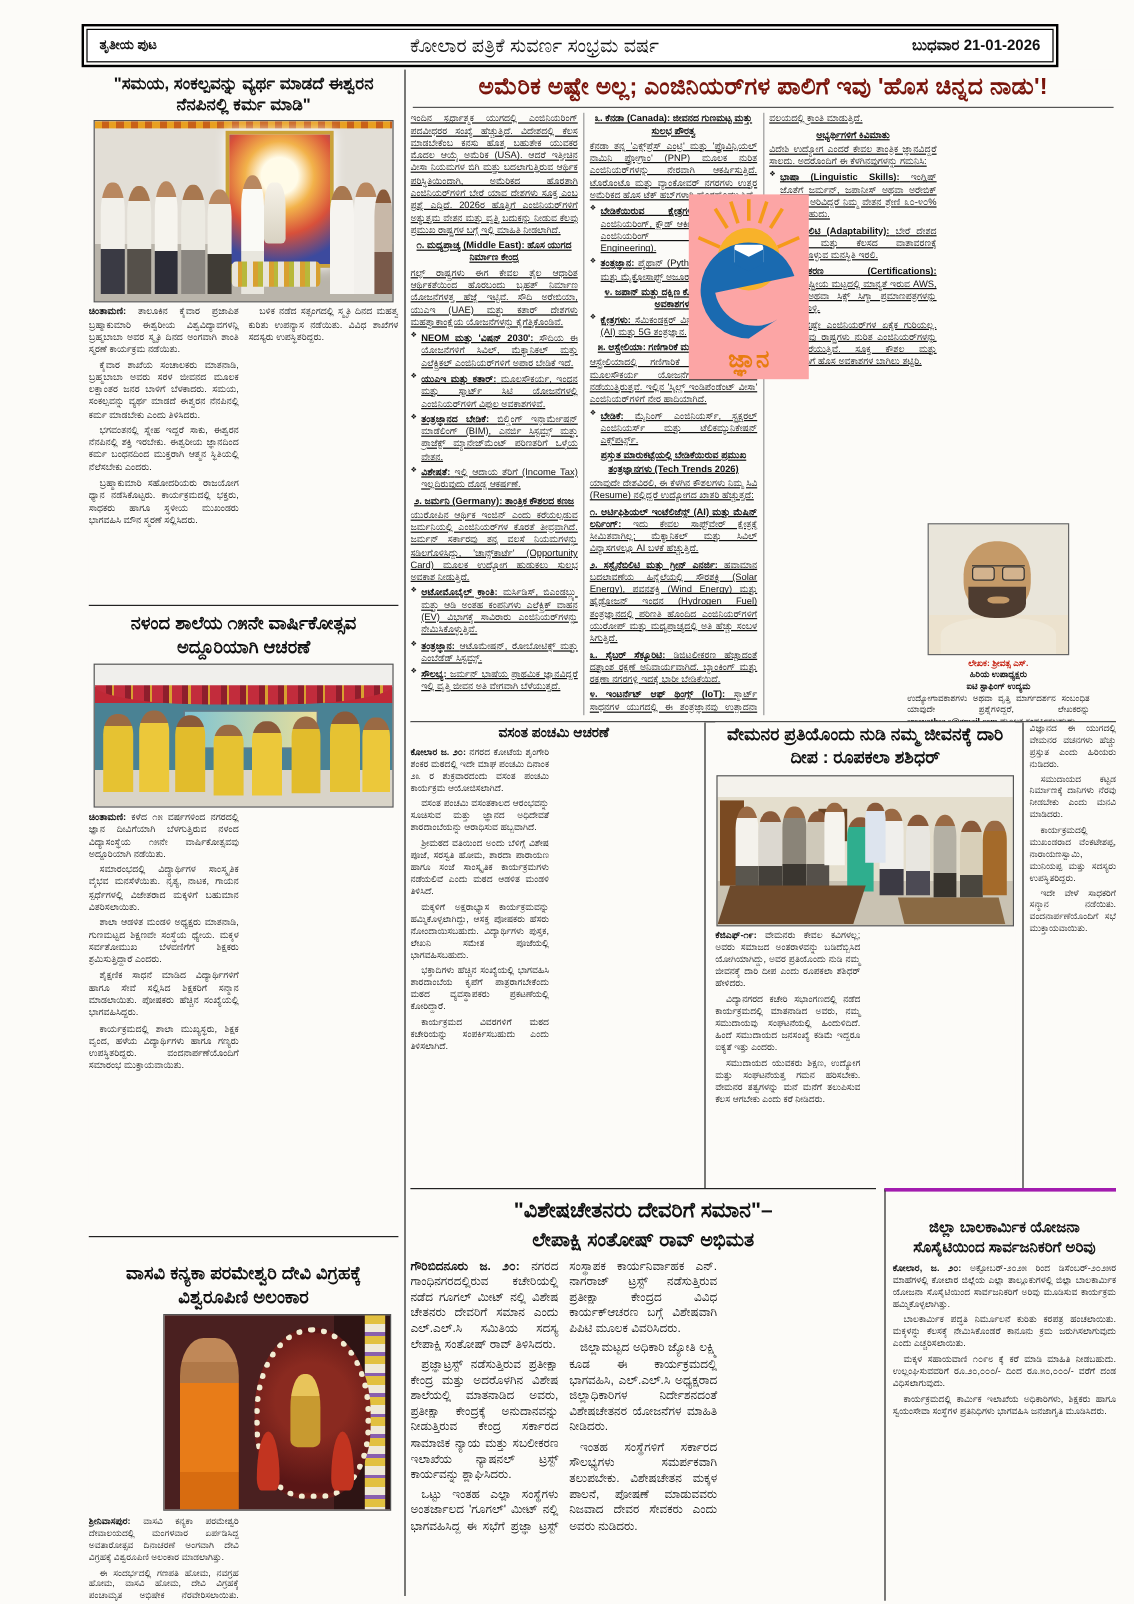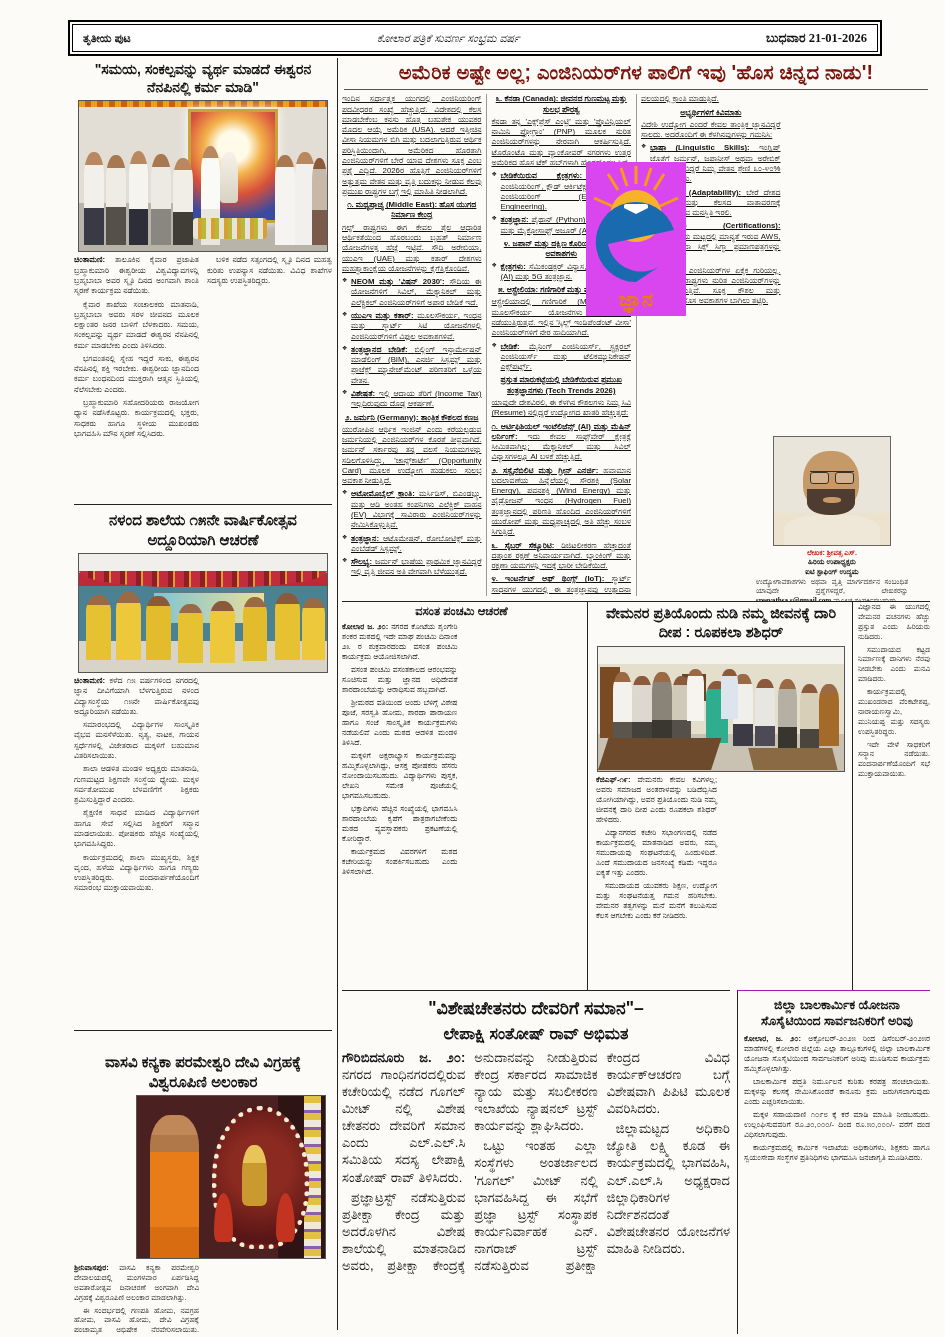--- a/index.html
+++ b/index.html
@@ -1,22 +1,22 @@
 <!DOCTYPE html>
 <html><head>
 <meta charset="utf-8">
 <style>
   html,body{margin:0;padding:0;background:#e9e7e2;}
   #page{position:relative;width:945px;height:1337px;background:#fcfbf8;margin:0 auto;
         font-family:"Liberation Sans","DejaVu Sans",sans-serif;color:#111;overflow:hidden;}
   
   #masthead{position:absolute;left:72px;top:24px;width:806px;height:28px;border:1px solid #000;outline:2px solid #000;outline-offset:2px;display:flex;align-items:center;justify-content:space-between;padding:0 10px;box-sizing:border-box;background:#fff;}
   #masthead .m-left{font-weight:bold;font-size:11px;}
-  #masthead .m-center{font-size:11px;font-style:italic;}
-  #masthead .m-right{font-weight:bold;font-size:12.5px;font-family:Liberation Serif, serif;}
+  #masthead .m-center{font-size:16px;}
+  #masthead .m-right{font-weight:bold;font-size:12.5px;}
   
   .art{position:absolute;box-sizing:border-box;overflow:hidden;background:#fcfbf8;}
   .hl{font-weight:bold;text-align:center;line-height:1.3;margin:2px 2px 4px;}
   .body{ text-align:justify;font-size:7.8px;line-height:1.32;column-fill:auto;}
   .body p{margin:0 0 3px;text-indent:9px;}
   .body p.nofirst{text-indent:0;}
   .dl{font-weight:bold;}
   .sh{font-weight:bold;text-align:center;text-indent:0 !important;margin:3px 0 2px !important;}
   .bl{text-indent:0 !important;padding-left:9px;position:relative;}
   .bl::before{content:"❖";position:absolute;left:0;top:0;font-size:6px;}
@@ -54,40 +54,40 @@
   #authorphoto{position:relative;width:116px;height:108px;margin:0 auto 2px;border:1px solid #666;background:linear-gradient(#e9e5da 0 70%,#ece2ce 70% 100%);overflow:hidden;}
   #authorphoto .face{position:absolute;left:29px;top:14px;width:56px;height:60px;background:#c59a68;border-radius:46% 46% 42% 42%;}
   #authorphoto .beard{position:absolute;left:33px;top:52px;width:48px;height:26px;background:#4e3c30;border-radius:0 0 46% 46%;}
   #authorphoto .mouth{position:absolute;left:49px;top:60px;width:18px;height:6px;background:#c59a68;border-radius:40%;}
   #authorphoto .glasses{position:absolute;left:36px;top:34px;width:44px;height:11px;border-top:1px solid #333;}
   #authorphoto .glasses i{position:absolute;top:0;width:17px;height:10px;border:1px solid #333;border-radius:3px;background:rgba(255,255,255,.25);}
   #authorphoto .glasses i.r{right:0;} #authorphoto .glasses i.l{left:0;}
   #authorphoto .shirt{position:absolute;left:10px;bottom:-4px;width:96px;height:34px;background:#efe8d8;border-radius:40% 40% 0 0;}
   .aname{color:#c41e0e;font-weight:bold;}
   
-  #logo{position:absolute;left:244px;top:104px;width:100px;height:154px;background:#d946ef;display:flex;align-items:center;justify-content:center;}
+  #logo{position:absolute;left:232px;top:104px;width:100px;height:154px;background:#fca5a5;display:flex;align-items:center;justify-content:center;}
   
   #main-art .hl{color:#7a150c;font-size:19.5px;letter-spacing:.2px;border-bottom:1px solid #555;padding-bottom:4px;}
   #main-art .body{columns:4;column-gap:10px;column-rule:1px solid #999;height:502px;text-decoration:underline;}
   
   #karma .hl{font-size:14px;}
   #karma .body{columns:2;column-gap:8px;height:202px;}
   #nalanda .hl{font-size:15px;}
   #nalanda .body{columns:2;column-gap:8px;height:300px;}
   #vasavi .hl{font-size:15px;}
   #vasavi .body{columns:2;column-gap:8px;height:104px;font-size:7.5px;}
   
   #vasanta .hl{font-size:11.5px;margin-bottom:3px;}
   #vasanta .body{columns:2;column-gap:8px;height:356px;font-size:7.6px;}
   #vemana .hl{font-size:14.5px;}
   #vemana .body{columns:2;column-gap:8px;height:196px;font-size:7.6px;}
   #vemana-cont .body{height:382px;font-size:7.5px;}
   
   #lepakshi .hl1{font-size:17.5px;} #lepakshi .hl2{font-size:16px;}
-  #lepakshi .body{columns:3;column-gap:9px;height:238px;font-size:13px;}
+  #lepakshi .body{columns:3;column-gap:9px;height:238px;font-size:10px;}
   #child .hl{font-size:12.5px;}
   #child .body{height:268px;font-size:7.6px;}
   .email{font-weight:bold;font-family:"Liberation Serif",serif;}
 </style>
 </head>
 <body>
 
 <div id="page">
 
   <div id="masthead">
@@ -184,21 +184,21 @@
       <p class="bl"><span class="bb">ತಂತ್ರಜ್ಞಾನ:</span> <span>ಪೈಥಾನ್ (Python), ಜಾವಾ (Java) ಮತ್ತು ಮೈಕ್ರೋಸಾಫ್ಟ್ ಅಜೂರ್ (Azure).</span></p>
       <p class="sh">೪. ಜಪಾನ್ ಮತ್ತು ದಕ್ಷಿಣ ಕೊರಿಯಾ: ಹೈ-ಟೆಕ್ ಅವಕಾಶಗಳು</p>
       <p class="bl"><span class="bb">ಕ್ಷೇತ್ರಗಳು:</span> <span>ಸೆಮಿಕಂಡಕ್ಟರ್ ವಿನ್ಯಾಸ, ಕೃತಕ ಬುದ್ಧಿಮತ್ತೆ (AI) ಮತ್ತು 5G ತಂತ್ರಜ್ಞಾನ.</span></p>
       <p class="sh">೫. ಆಸ್ಟ್ರೇಲಿಯಾ: ಗಣಿಗಾರಿಕೆ ಮತ್ತು ಮೂಲಸೌಕರ್ಯ</p>
       <p class="nofirst">ಆಸ್ಟ್ರೇಲಿಯಾದಲ್ಲಿ ಗಣಿಗಾರಿಕೆ (Mining) ಮತ್ತು ಮೂಲಸೌಕರ್ಯ ಯೋಜನೆಗಳು ನಿರಂತರವಾಗಿ ನಡೆಯುತ್ತಿರುತ್ತವೆ. ಇಲ್ಲಿನ 'ಸ್ಕಿಲ್ಡ್ ಇಂಡಿಪೆಂಡೆಂಟ್ ವೀಸಾ' ಎಂಜಿನಿಯರ್‌ಗಳಿಗೆ ನೇರ ಹಾದಿಯಾಗಿದೆ.</p>
       <p class="bl"><span class="bb">ಬೇಡಿಕೆ:</span> <span>ಮೈನಿಂಗ್ ಎಂಜಿನಿಯರ್ಸ್, ಸ್ಟ್ರಕ್ಚರಲ್ ಎಂಜಿನಿಯರ್ಸ್ ಮತ್ತು ಟೆಲಿಕಮ್ಯುನಿಕೇಷನ್ ಎಕ್ಸ್‌ಪರ್ಟ್ಸ್.</span></p>
       <p class="sh">ಪ್ರಸ್ತುತ ಮಾರುಕಟ್ಟೆಯಲ್ಲಿ ಬೇಡಿಕೆಯಿರುವ ಪ್ರಮುಖ ತಂತ್ರಜ್ಞಾನಗಳು (Tech Trends 2026)</p>
       <p class="nofirst">ಯಾವುದೇ ದೇಶವಿರಲಿ, ಈ ಕೆಳಗಿನ ಕೌಶಲಗಳು ನಿಮ್ಮ ಸಿವಿ (Resume) ನಲ್ಲಿದ್ದರೆ ಉದ್ಯೋಗದ ಖಾತರಿ ಹೆಚ್ಚುತ್ತದೆ:</p>
       <p class="nb"><span class="bb">೧. ಆರ್ಟಿಫಿಶಿಯಲ್ ಇಂಟೆಲಿಜೆನ್ಸ್ (AI) ಮತ್ತು ಮೆಷಿನ್ ಲರ್ನಿಂಗ್:</span> <span>ಇದು ಕೇವಲ ಸಾಫ್ಟ್‌ವೇರ್ ಕ್ಷೇತ್ರಕ್ಕೆ ಸೀಮಿತವಾಗಿಲ್ಲ; ಮೆಕ್ಯಾನಿಕಲ್ ಮತ್ತು ಸಿವಿಲ್ ವಿನ್ಯಾಸಗಳಲ್ಲೂ AI ಬಳಕೆ ಹೆಚ್ಚುತ್ತಿದೆ.</span></p>
       <p class="nb"><span class="bb">೨. ಸಸ್ಟೈನೆಬಿಲಿಟಿ ಮತ್ತು ಗ್ರೀನ್ ಎನರ್ಜಿ:</span> <span>ಹವಾಮಾನ ಬದಲಾವಣೆಯ ಹಿನ್ನೆಲೆಯಲ್ಲಿ ಸೌರಶಕ್ತಿ (Solar Energy), ಪವನಶಕ್ತಿ (Wind Energy) ಮತ್ತು ಹೈಡ್ರೋಜನ್ ಇಂಧನ (Hydrogen Fuel) ತಂತ್ರಜ್ಞಾನದಲ್ಲಿ ಪರಿಣತಿ ಹೊಂದಿದ ಎಂಜಿನಿಯರ್‌ಗಳಿಗೆ ಯುರೋಪ್ ಮತ್ತು ಮಧ್ಯಪ್ರಾಚ್ಯದಲ್ಲಿ ಅತಿ ಹೆಚ್ಚು ಸಂಬಳ ಸಿಗುತ್ತಿದೆ.</span></p>
-      <p class="nb"><span class="bb">೩. ಸೈಬರ್ ಸೆಕ್ಯೂರಿಟಿ:</span> <span>ಡಿಜಿಟಲೀಕರಣ ಹೆಚ್ಚಾದಂತೆ ದತ್ತಾಂಶ ರಕ್ಷಣೆ ಅನಿವಾರ್ಯವಾಗಿದೆ. ಬ್ಯಾಂಕಿಂಗ್ ಮತ್ತು ರಕ್ಷಣಾ ಯಮಗಳನ್ಲಿ ಇದಕ್ಕೆ ಭಾರೀ ಬೇಡಿಕೆಯಿದೆ.</span></p>
+      <p class="nb"><span class="bb">೩. ಸೈಬರ್ ಸೆಕ್ಯೂರಿಟಿ:</span> <span>ಡಿಜಿಟಲೀಕರಣ ಹೆಚ್ಚಾದಂತೆ ದತ್ತಾಂಶ ರಕ್ಷಣೆ ಅನಿವಾರ್ಯವಾಗಿದೆ. ಬ್ಯಾಂಕಿಂಗ್ ಮತ್ತು ರಕ್ಷಣಾ ನಗರಗಳ್ಲಿ ಇದಕ್ಕೆ ಭಾರೀ ಬೇಡಿಕೆಯಿದೆ.</span></p>
       <p class="nb"><span class="bb">೪. ಇಂಟರ್ನೆಟ್ ಆಫ್ ಥಿಂಗ್ಸ್ (IoT):</span> <span>ಸ್ಮಾರ್ಟ್ ಸಾಧನಗಳ ಯುಗದಲ್ಲಿ ಈ ತಂತ್ರಜ್ಞಾನವು ಉತ್ಪಾದನಾ ವಲಯದಲ್ಲಿ ಕ್ರಾಂತಿ ಮಾಡುತ್ತಿದೆ.</span></p>
       <p class="sh">ಅಭ್ಯರ್ಥಿಗಳಿಗೆ ಕಿವಿಮಾತು</p>
       <p class="nofirst">ವಿದೇಶಿ ಉದ್ಯೋಗ ಎಂದರೆ ಕೇವಲ ತಾಂತ್ರಿಕ ಜ್ಞಾನವಿದ್ದರೆ ಸಾಲದು. ಅದರೊಂದಿಗೆ ಈ ಕೆಳಗಿನವುಗಳನ್ನು ಗಮನಿಸಿ:</p>
       <p class="bl"><span class="bb">ಭಾಷಾ (Linguistic Skills):</span> <span>ಇಂಗ್ಲಿಷ್ ಜೊತೆಗೆ ಜರ್ಮನ್, ಜಪಾನೀಸ್ ಅಥವಾ ಅರೇಬಿಕ್ ಭಾಷೆಯ ಅರಿವಿದ್ದರೆ ನಿಮ್ಮ ವೇತನ ಶ್ರೇಣಿ ೩೦-೪೦% ಹೆಚ್ಚಾಗಬಹುದು.</span></p>
       <p class="bl"><span class="bb">ಅದಾಪ್ಟಬಿಲಿಟಿ (Adaptability):</span> <span>ಬೇರೆ ದೇಶದ ಸಂಸ್ಕೃತಿ ಮತ್ತು ಕೆಲಸದ ವಾತಾವರಣಕ್ಕೆ ಹೊಂದಿಕೊಳ್ಳುವ ಮನಸ್ಥಿತಿ ಇರಲಿ.</span></p>
       <p class="bl"><span class="bb">ಪ್ರಮಾಣೀಕರಣ (Certifications):</span> <span>ಅಂತರರಾಷ್ಟ್ರೀಯ ಮಟ್ಟದಲ್ಲಿ ಮಾನ್ಯತೆ ಇರುವ AWS, PMP ಅಥವಾ ಸಿಕ್ಸ್ ಸಿಗ್ಮಾ ಪ್ರಮಾಣಪತ್ರಗಳನ್ನು ಪಡೆದುಕೊಳ್ಳಿ.</span></p>
       <p>ಅಮೆರಿಕವಷ್ಟೇ ಎಂಜಿನಿಯರ್‌ಗಳ ಏಕೈಕ ಗುರಿಯಲ್ಲ. ಜಗತ್ತಿನ ಹಲವು ರಾಷ್ಟ್ರಗಳು ನುರಿತ ಎಂಜಿನಿಯರ್‌ಗಳನ್ನು ಕೈಬೀಸಿ ಕರೆಯುತ್ತಿವೆ. ಸೂಕ್ತ ಕೌಶಲ ಮತ್ತು ಸಿದ್ಧತೆಯೊಂದಿಗೆ ಹೊಸ ಅವಕಾಶಗಳ ಬಾಗಿಲು ತಟ್ಟಿರಿ.</p>
     </div>
 
     <div id="logo">
@@ -295,21 +295,21 @@
     <div class="hl hl2">ಲೇಪಾಕ್ಷಿ ಸಂತೋಷ್ ರಾವ್ ಅಭಿಮತ</div>
     <div class="body">
       <p class="nofirst"><span class="dl">ಗೌರಿಬಿದನೂರು ಜ. ೨೦:</span> <span>ನಗರದ ಗಾಂಧಿನಗರದಲ್ಲಿರುವ ಕಚೇರಿಯಲ್ಲಿ ನಡೆದ ಗೂಗಲ್ ಮೀಟ್ ನಲ್ಲಿ ವಿಶೇಷ ಚೇತನರು ದೇವರಿಗೆ ಸಮಾನ ಎಂದು ಎಲ್.ಎಲ್.ಸಿ ಸಮಿತಿಯ ಸದಸ್ಯ ಲೇಪಾಕ್ಷಿ ಸಂತೋಷ್ ರಾವ್ ತಿಳಿಸಿದರು.</span></p>
       <p>ಪ್ರಜ್ಞಾಟ್ರಸ್ಟ್ ನಡೆಸುತ್ತಿರುವ ಪ್ರತೀಕ್ಷಾ ಕೇಂದ್ರ ಮತ್ತು ಅದರೊಳಗಿನ ವಿಶೇಷ ಶಾಲೆಯಲ್ಲಿ ಮಾತನಾಡಿದ ಅವರು, ಪ್ರತೀಕ್ಷಾ ಕೇಂದ್ರಕ್ಕೆ ಅನುದಾನವನ್ನು ನೀಡುತ್ತಿರುವ ಕೇಂದ್ರ ಸರ್ಕಾರದ ಸಾಮಾಜಿಕ ನ್ಯಾಯ ಮತ್ತು ಸಬಲೀಕರಣ ಇಲಾಖೆಯ ನ್ಯಾಷನಲ್ ಟ್ರಸ್ಟ್ ಕಾರ್ಯವನ್ನು ಶ್ಲಾಘಿಸಿದರು.</p>
       <p>ಒಟ್ಟು ಇಂತಹ ಎಲ್ಲಾ ಸಂಸ್ಥೆಗಳು ಅಂತರ್ಜಾಲದ 'ಗೂಗಲ್' ಮೀಟ್ ನಲ್ಲಿ ಭಾಗವಹಿಸಿದ್ದ ಈ ಸಭೆಗೆ ಪ್ರಜ್ಞಾ ಟ್ರಸ್ಟ್ ಸಂಸ್ಥಾಪಕ ಕಾರ್ಯನಿರ್ವಾಹಕ ಎನ್. ನಾಗರಾಜ್ ಟ್ರಸ್ಟ್ ನಡೆಸುತ್ತಿರುವ ಪ್ರತೀಕ್ಷಾ ಕೇಂದ್ರದ ವಿವಿಧ ಕಾರ್ಯಕ್ಆಚರಣ ಬಗ್ಗೆ ವಿಶೇಷವಾಗಿ ಪಿಪಿಟಿ ಮೂಲಕ ವಿವರಿಸಿದರು.</p>
       <p>ಜಿಲ್ಲಾಮಟ್ಟದ ಅಧಿಕಾರಿ ಜ್ಯೋತಿ ಲಕ್ಷ್ಮಿ ಕೂಡ ಈ ಕಾರ್ಯಕ್ರಮದಲ್ಲಿ ಭಾಗವಹಿಸಿ, ಎಲ್.ಎಲ್.ಸಿ ಅಧ್ಯಕ್ಷರಾದ ಜಿಲ್ಲಾಧಿಕಾರಿಗಳ ನಿರ್ದೇಶನದಂತೆ ವಿಶೇಷಚೇತನರ ಯೋಜನೆಗಳ ಮಾಹಿತಿ ನೀಡಿದರು.</p>
       <p>ಇಂತಹ ಸಂಸ್ಥೆಗಳಿಗೆ ಸರ್ಕಾರದ ಸೌಲಭ್ಯಗಳು ಸಮರ್ಪಕವಾಗಿ ತಲುಪಬೇಕು. ವಿಶೇಷಚೇತನ ಮಕ್ಕಳ ಪಾಲನೆ, ಪೋಷಣೆ ಮಾಡುವವರು ನಿಜವಾದ ದೇವರ ಸೇವಕರು ಎಂದು ಅವರು ನುಡಿದರು.</p>
     </div>
   </div>
 
-  <div class="art" id="child" style="left:737px;top:990px;width:193px;height:344px;border-top:1px solid #a21caf;border-left:1px solid #222;padding:4px 0 0 6px;">
+  <div class="art" id="child" style="left:737px;top:990px;width:193px;height:344px;border-top:3px solid #a21caf;border-left:1px solid #222;padding:20px 0 0 6px;">
     <div class="hl">ಜಿಲ್ಲಾ ಬಾಲಕಾರ್ಮಿಕ ಯೋಜನಾ ಸೊಸೈಟಿಯಿಂದ ಸಾರ್ವಜನಿಕರಿಗೆ ಅರಿವು</div>
     <div class="body">
       <p class="nofirst"><span class="dl">ಕೋಲಾರ, ಜ. ೨೦:</span> <span>ಅಕ್ಟೋಬರ್-೨೦೨೫ ರಿಂದ ಡಿಸೆಂಬರ್-೨೦೨೫ರ ಮಾಹೆಗಳಲ್ಲಿ ಕೋಲಾರ ಜಿಲ್ಲೆಯ ಎಲ್ಲಾ ತಾಲ್ಲೂಕುಗಳಲ್ಲಿ ಜಿಲ್ಲಾ ಬಾಲಕಾರ್ಮಿಕ ಯೋಜನಾ ಸೊಸೈಟಿಯಿಂದ ಸಾರ್ವಜನಿಕರಿಗೆ ಅರಿವು ಮೂಡಿಸುವ ಕಾರ್ಯಕ್ರಮ ಹಮ್ಮಿಕೊಳ್ಳಲಾಗಿತ್ತು.</span></p>
       <p>ಬಾಲಕಾರ್ಮಿಕ ಪದ್ಧತಿ ನಿರ್ಮೂಲನೆ ಕುರಿತು ಕರಪತ್ರ ಹಂಚಲಾಯಿತು. ಮಕ್ಕಳನ್ನು ಕೆಲಸಕ್ಕೆ ನೇಮಿಸಿಕೊಂಡರೆ ಕಾನೂನು ಕ್ರಮ ಜರುಗಿಸಲಾಗುವುದು ಎಂದು ಎಚ್ಚರಿಸಲಾಯಿತು.</p>
       <p>ಮಕ್ಕಳ ಸಹಾಯವಾಣಿ ೧೦೯೮ ಕ್ಕೆ ಕರೆ ಮಾಡಿ ಮಾಹಿತಿ ನೀಡಬಹುದು. ಉಲ್ಲಂಘಿಸುವವರಿಗೆ ರೂ.೨೦,೦೦೦/- ದಿಂದ ರೂ.೫೦,೦೦೦/- ವರೆಗೆ ದಂಡ ವಿಧಿಸಲಾಗುವುದು.</p>
       <p>ಕಾರ್ಯಕ್ರಮದಲ್ಲಿ ಕಾರ್ಮಿಕ ಇಲಾಖೆಯ ಅಧಿಕಾರಿಗಳು, ಶಿಕ್ಷಕರು ಹಾಗೂ ಸ್ವಯಂಸೇವಾ ಸಂಸ್ಥೆಗಳ ಪ್ರತಿನಿಧಿಗಳು ಭಾಗವಹಿಸಿ ಜನಜಾಗೃತಿ ಮೂಡಿಸಿದರು.</p>
     </div>
   </div>
 
 </div>

